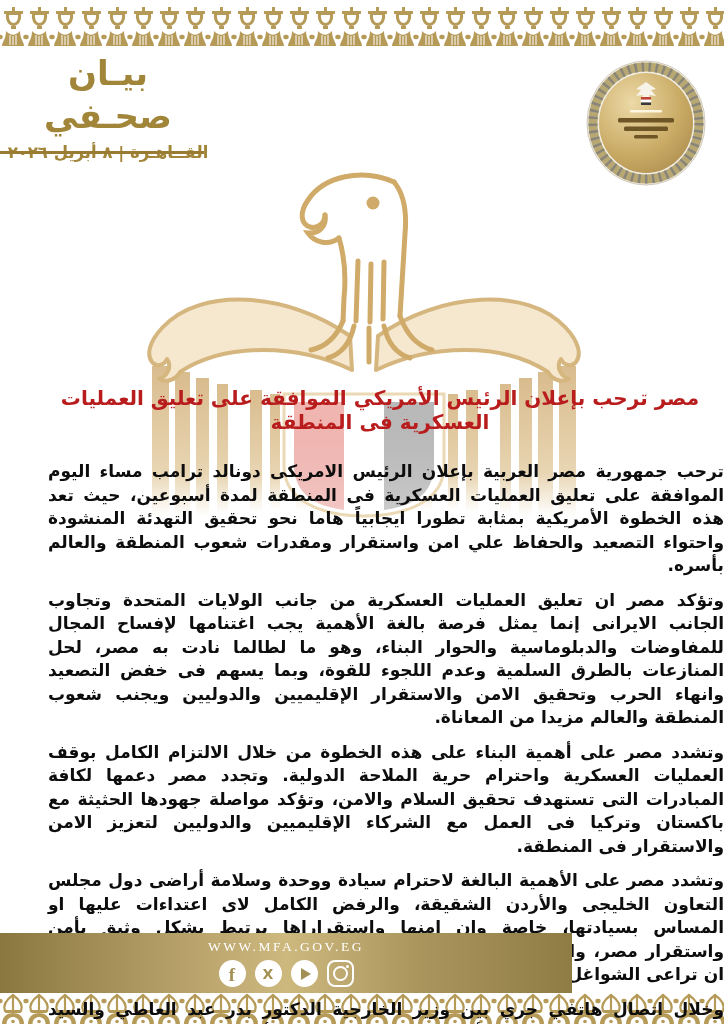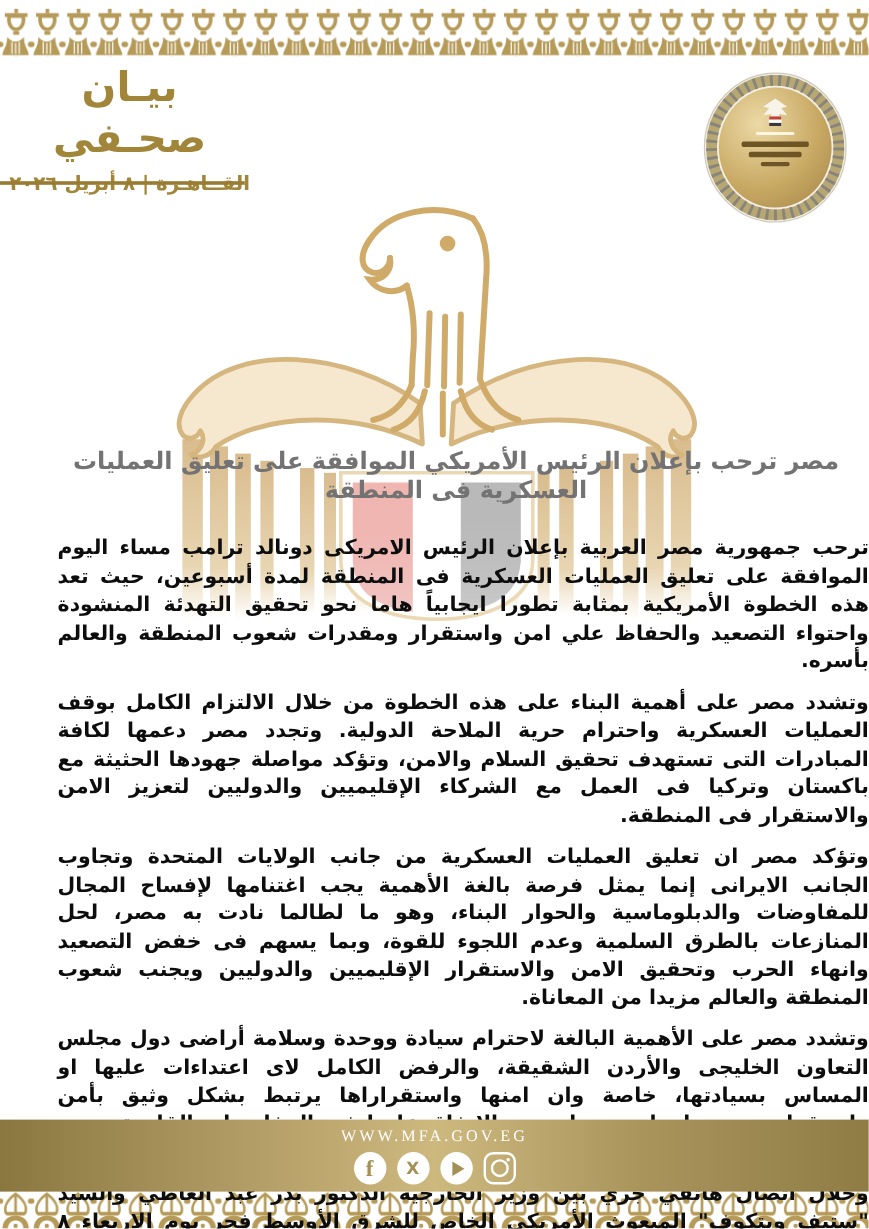--- a/index.html
+++ b/index.html
@@ -11,25 +11,25 @@
   
   .header-left{position:absolute;top:52px;left:0;width:216px;text-align:center;direction:rtl;}
   .press-title{margin:0;font-size:34px;line-height:1.25;font-weight:bold;color:#a18539;}
   .date-line{margin-top:6px;font-size:16.5px;font-weight:bold;color:#a18539;}
   .gold-rule{position:absolute;top:151px;left:0;width:204px;height:3px;background:#997c31;}
   .seal{position:absolute;top:58px;left:584px;width:124px;height:130px;}
   
   .watermark{position:absolute;top:166px;left:138px;width:452px;height:352px;z-index:0;}
   
   .content{position:absolute;top:370px;left:36px;right:24px;z-index:1;direction:rtl;}
-  .headline{margin:2px 0 26px 0;text-align:center;font-size:20px;font-weight:bold;color:#737373;}
+  .headline{margin:16px 0 26px 0;text-align:center;font-size:20px;font-weight:bold;color:#b91c1c;}
   .content p{margin:0 0 11px 12px;font-size:17px;font-weight:bold;line-height:23.5px;
              color:#0d0d0d;text-align:justify;}
   
-  .band{position:absolute;top:933px;left:0;width:724px;height:60px;z-index:2;
+  .band{position:absolute;top:933px;left:0;width:572px;height:60px;z-index:2;
         background:linear-gradient(90deg,#8a7740 0%,#b29c65 28%,#cdb87e 50%,#a9945c 74%,#8f7c45 100%);
         display:flex;flex-direction:column;align-items:center;justify-content:center;}
   .site{font-family:"Liberation Serif",serif;color:#fff;font-size:13.5px;letter-spacing:2.5px;}
   .icons{display:flex;gap:9px;margin-top:5px;align-items:center;}
   .icn{width:27px;height:27px;border-radius:50%;background:#fff;color:#a39054;
        display:flex;align-items:center;justify-content:center;font-weight:bold;box-sizing:border-box;}
   .icn.fb{font-family:"Liberation Serif",serif;font-size:19px;padding-top:3px;}
   .icn.xx{font-size:14px;}
   .icn.yt .tri{width:0;height:0;border-left:10px solid #a39054;border-top:6px solid transparent;
                border-bottom:6px solid transparent;margin-left:3px;}
@@ -142,22 +142,22 @@
       <path d="M231,162 L231,196"></path>
       <path d="M246,160 C250,178 259,188 272,192"></path>
       <path d="M262,150 C269,170 280,180 294,184"></path>
     </g>
     <circle cx="235" cy="37" r="6.5" fill="#d0aa68"></circle>
   </svg>
 
   <div class="content" dir="rtl">
     <h2 class="headline">مصر ترحب بإعلان الرئيس الأمريكي الموافقة على تعليق العمليات العسكرية فى المنطقة</h2>
     <p>ترحب جمهورية مصر العربية بإعلان الرئيس الامريكى دونالد ترامب مساء اليوم الموافقة على تعليق العمليات العسكرية فى المنطقة لمدة أسبوعين، حيث تعد هذه الخطوة الأمريكية بمثابة تطورا ايجابياً هاما نحو تحقيق التهدئة المنشودة واحتواء التصعيد والحفاظ علي امن واستقرار ومقدرات شعوب المنطقة والعالم بأسره.</p>
+    <p>وتؤكد مصر ان تعليق العمليات العسكرية من جانب الولايات المتحدة وتجاوب الجانب الايرانى إنما يمثل فرصة بالغة الأهمية يجب اغتنامها لإفساح المجال للمفاوضات والدبلوماسية والحوار البناء، وهو ما لطالما نادت به مصر، لحل المنازعات بالطرق السلمية وعدم اللجوء للقوة، وبما يسهم فى خفض التصعيد وانهاء الحرب وتحقيق الامن والاستقرار الإقليميين والدوليين ويجنب شعوب المنطقة والعالم مزيدا من المعاناة.</p>
     <p>وتشدد مصر على أهمية البناء على هذه الخطوة من خلال الالتزام الكامل بوقف العمليات العسكرية واحترام حرية الملاحة الدولية. وتجدد مصر دعمها لكافة المبادرات التى تستهدف تحقيق السلام والامن، وتؤكد مواصلة جهودها الحثيثة مع باكستان وتركيا فى العمل مع الشركاء الإقليميين والدوليين لتعزيز الامن والاستقرار فى المنطقة.</p>
-    <p>وتؤكد مصر ان تعليق العمليات العسكرية من جانب الولايات المتحدة وتجاوب الجانب الايرانى إنما يمثل فرصة بالغة الأهمية يجب اغتنامها لإفساح المجال للمفاوضات والدبلوماسية والحوار البناء، وهو ما لطالما نادت به مصر، لحل المنازعات بالطرق السلمية وعدم اللجوء للقوة، وبما يسهم فى خفض التصعيد وانهاء الحرب وتحقيق الامن والاستقرار الإقليميين والدوليين ويجنب شعوب المنطقة والعالم مزيدا من المعاناة.</p>
     <p>وتشدد مصر على الأهمية البالغة لاحترام سيادة ووحدة وسلامة أراضى دول مجلس التعاون الخليجى والأردن الشقيقة، والرفض الكامل لاى اعتداءات عليها او المساس بسيادتها، خاصة وان امنها واستقراراها يرتبط بشكل وثيق بأمن واستقرار مصر، وان اى ترتيبات يتم الاتفاق عليها فى المفاوضات القادمة يتعين ان تراعى الشواغل الأمنية المشروعة للدول الخليجية الشقيقة.</p>
     <p>وخلال اتصال هاتفي جري بين وزير الخارجية الدكتور بدر عبد العاطي والسيد "ستيف ويتكوف" المبعوث الأمريكي الخاص للشرق الأوسط فجر يوم الاربعاء ٨ أبريل، أعرب الوزير عبد العاطي عن التقدير البالغ لهذه الخطوة الأمريكية الهامة لإعطاء الدبلوماسية الفرصة والعمل علي بدء عملية جدية للتفاوض بين الجانبين الأمريكي والإيراني لحل كافة المشكلات العالقة بما يحقق الامن والاستقرار الإقليميين والدوليين ويضمن حرية الملاحة الدولية. ومن جانبه، اثني السيد ستيف ويتكوف علي الجهود المصرية الصادقة مع باكستان والشركاء الإقليميين لدفع الجهود للتوصل لوقف إطلاق النار وبدء عملية التفاوض.</p>
   </div>
 
   <div class="band">
     <div class="site">WWW.MFA.GOV.EG</div>
     <div class="icons">
       <div class="icn fb">f</div>
       <div class="icn xx">X</div>
       <div class="icn yt">

